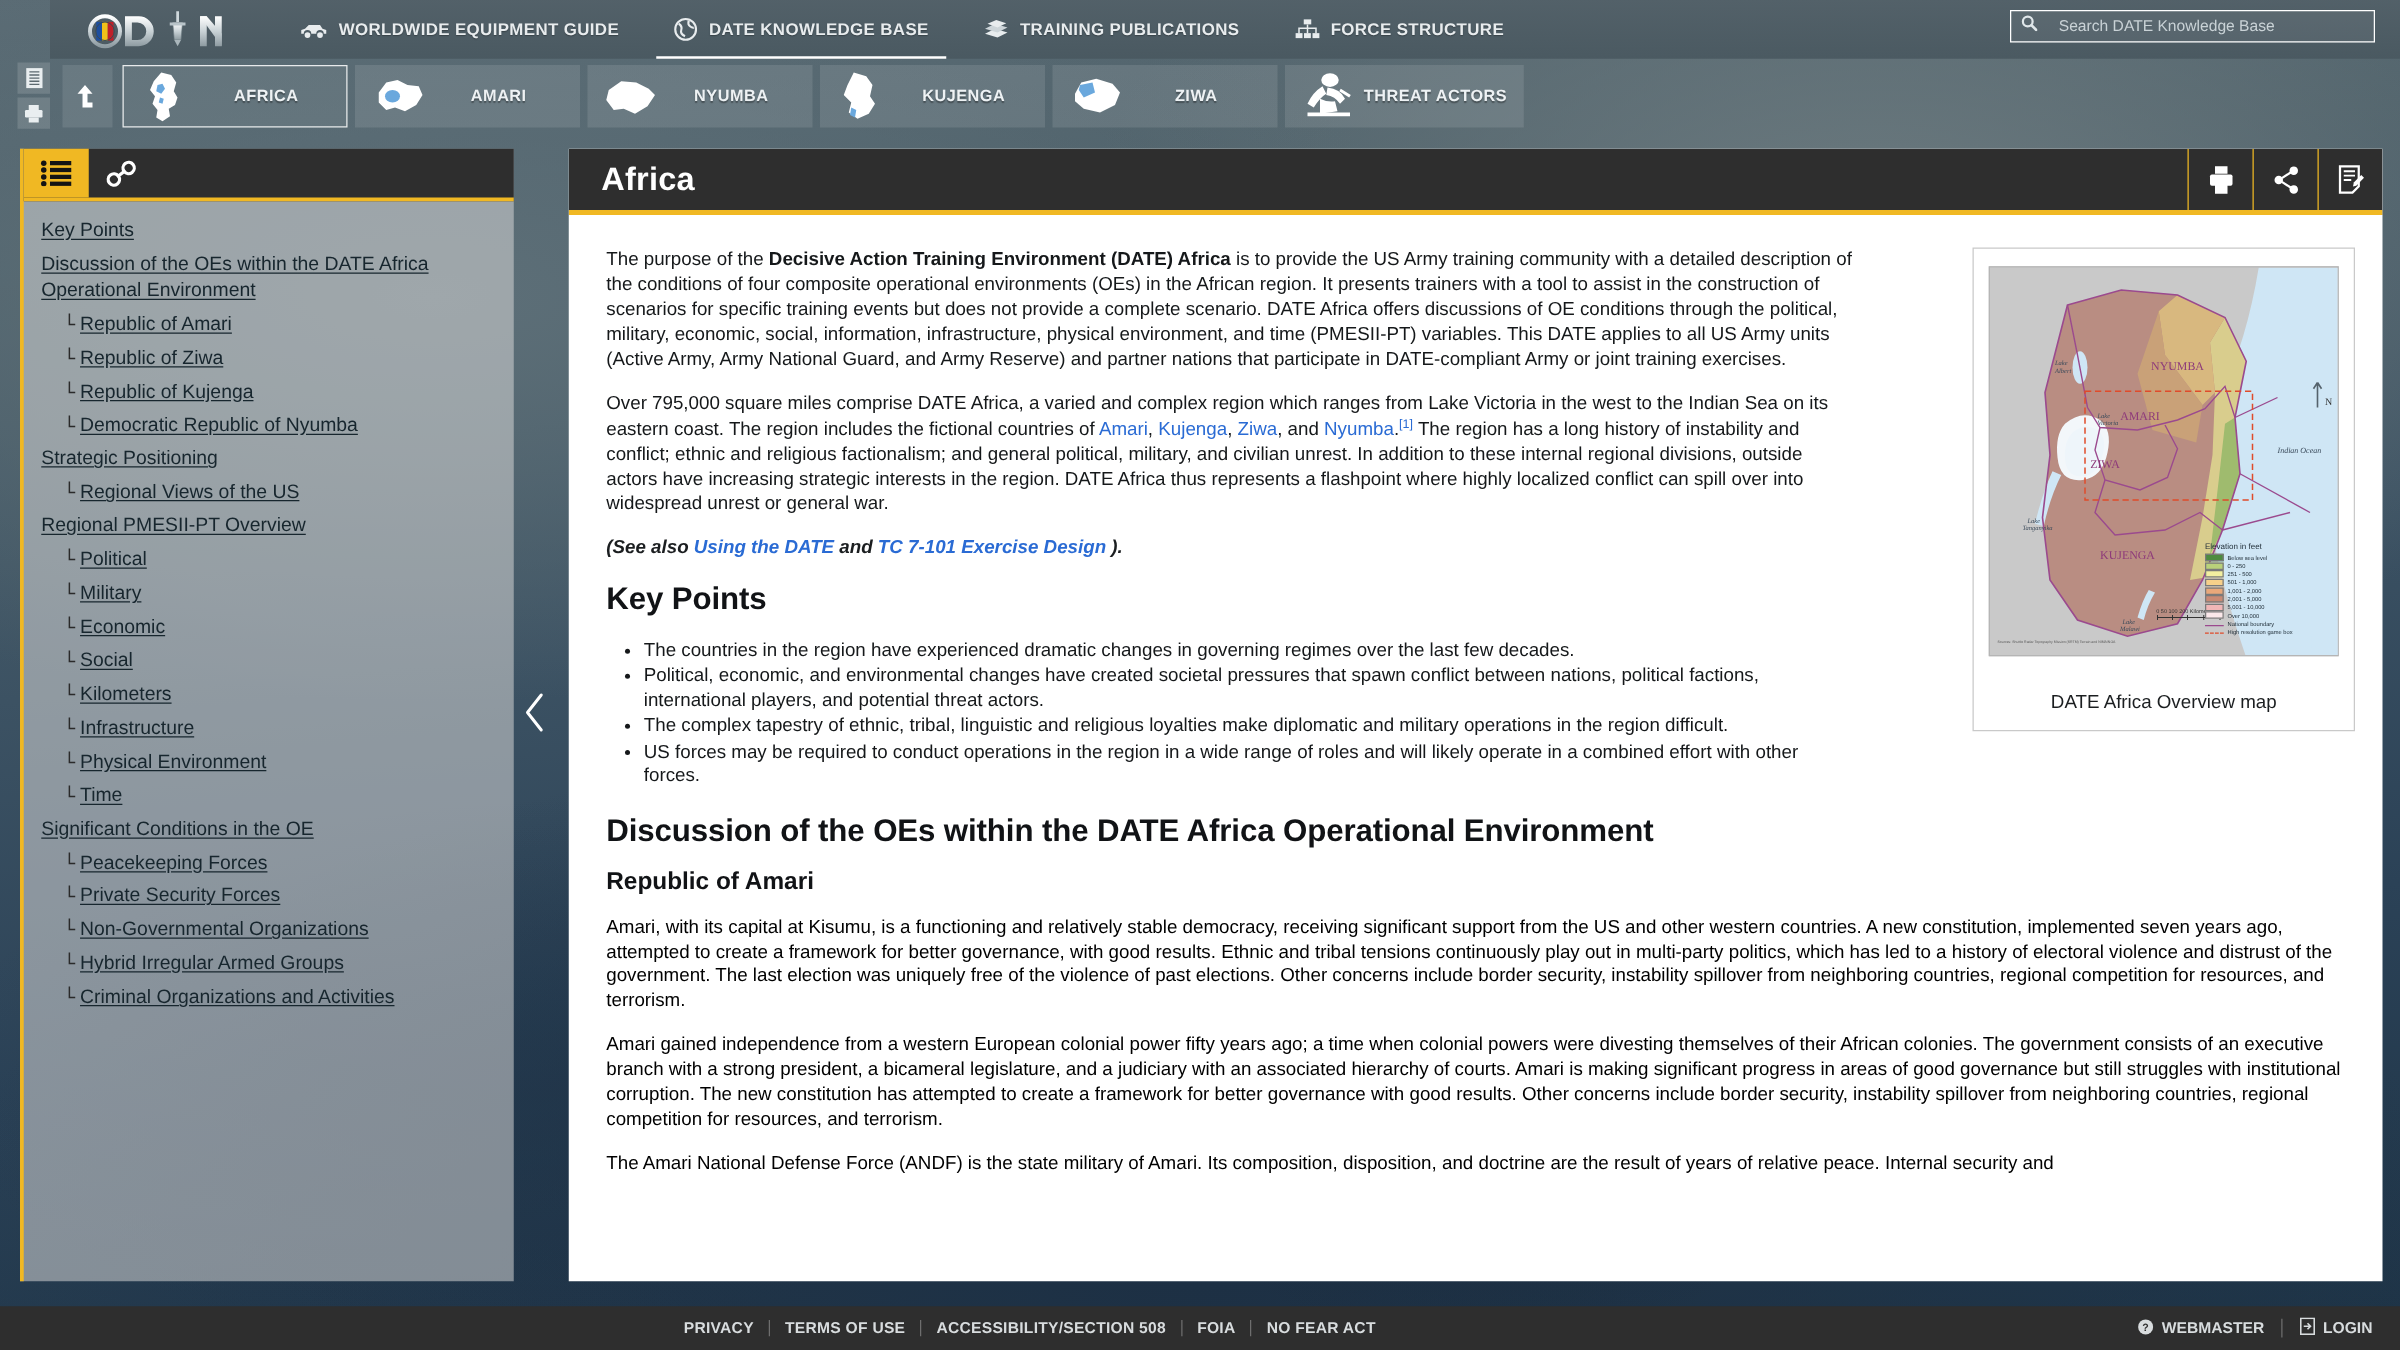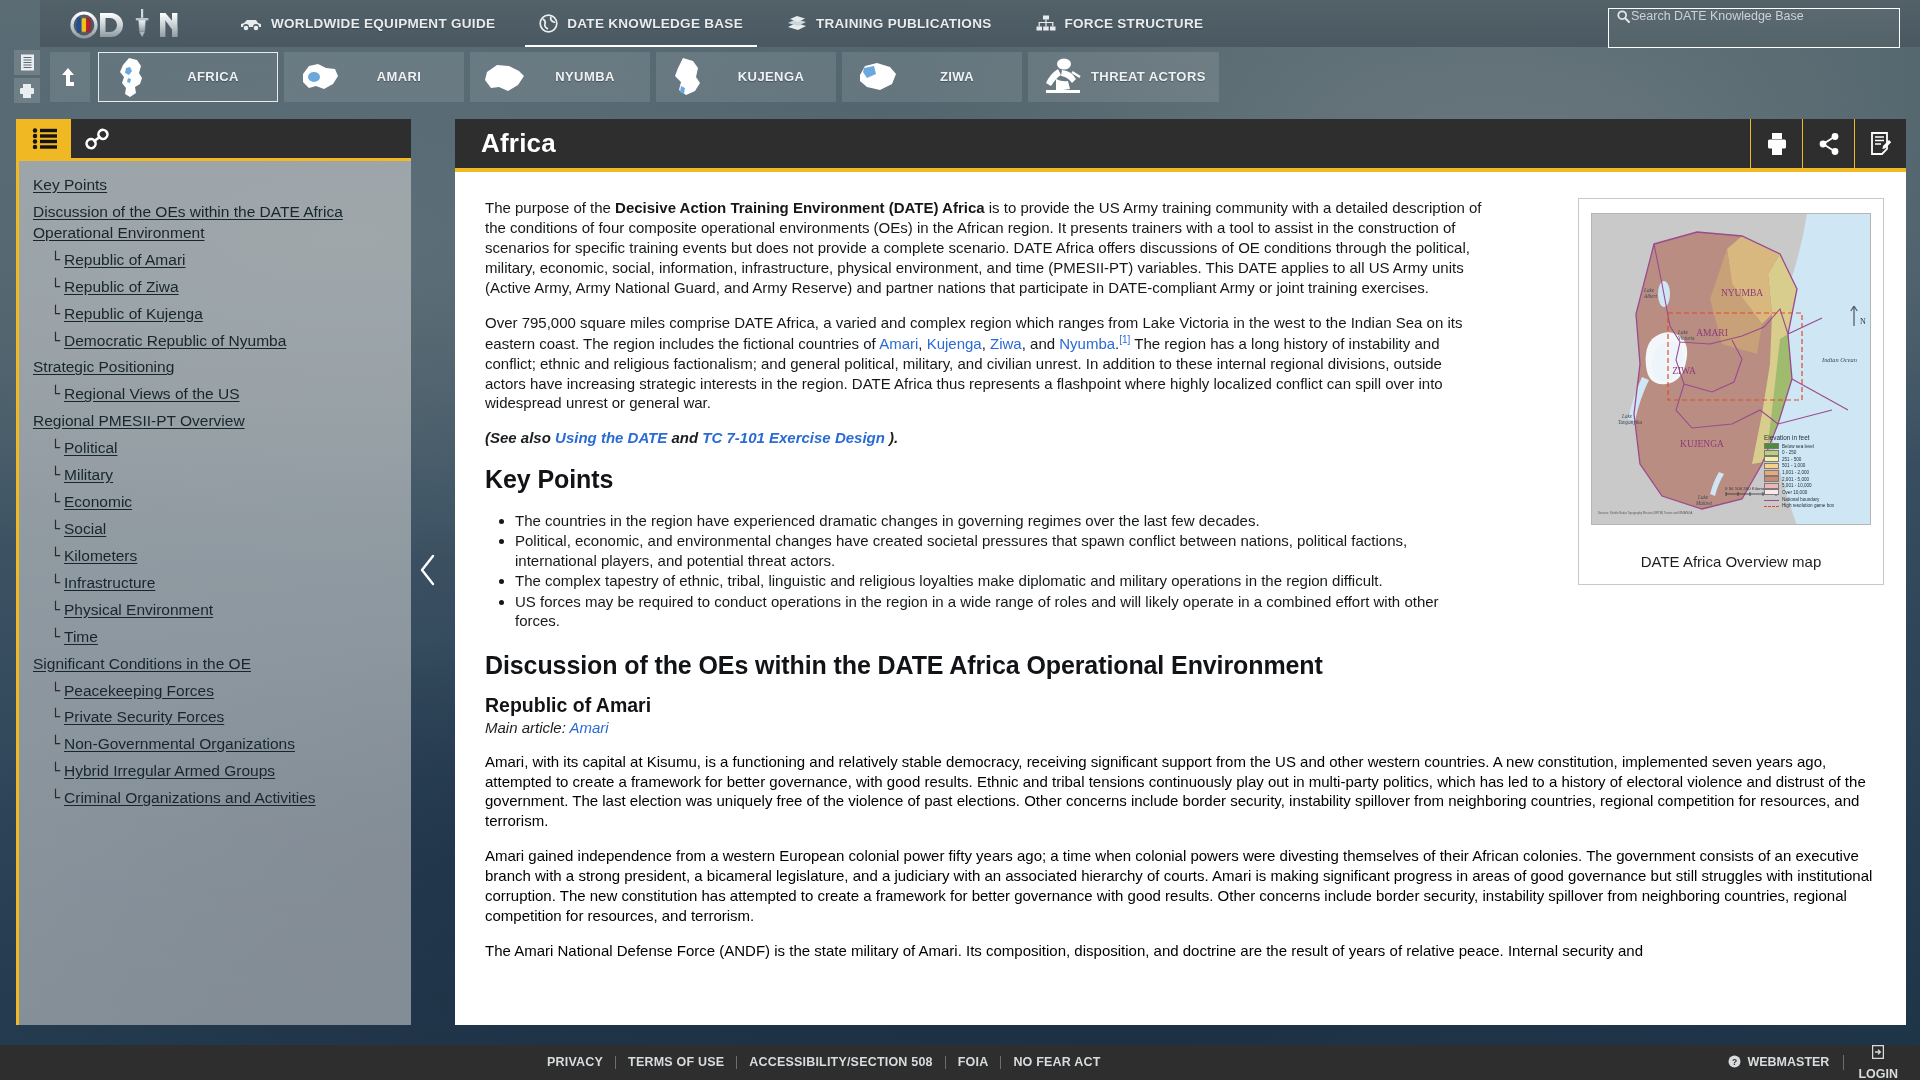--- a/index.html
+++ b/index.html
@@ -60,24 +60,24 @@
     white-space: nowrap; text-shadow: 0 1px 1px rgba(0,0,0,0.3);
   }
   .topnav-item .tn-icon { display: flex; align-items: center; }
   .topnav-item.active::after {
     content: ""; position: absolute; left: 8px; right: 8px; bottom: 0;
     height: 2px; background: #ffffff;
   }
 
   .searchbox {
     position: absolute; right: 20px; top: 8px;
-    width: 292px; height: 40px;
+    width: 292px; height: 26px;
     border: 1px solid #ffffff;
     background: rgba(255,255,255,0.06);
-    display: flex; align-items: flex-start; gap: 1px;
+    display: flex; align-items: center; gap: 17px;
     padding: 0 8px;
   }
   .searchbox .sb-ph {
     color: #c9d2d6; font-size: 12.5px;
   }
 
   
   .tabbar {
     position: absolute; top: 47px; left: 0; right: 0; height: 59px;
     display: flex; align-items: center;
@@ -266,21 +266,21 @@
   .footer-left .fl:last-child { border-right: none; }
   .footer-right {
     margin-left: auto; margin-right: 22px;
     display: flex; align-items: center;
   }
   .footer-right .fr {
     color: #d8dcde; font-size: 12.5px; font-weight: bold;
     padding: 0 14px; cursor: pointer; display: flex; align-items: center; gap: 6px;
     border-right: 1px solid #6e6e6e; line-height: 1;
   }
-  .footer-right .fr:last-child { border-right: none; padding-right: 0; flex-direction: column; }
+  .footer-right .fr:last-child { border-right: none; padding-right: 0; }
   .legend {
     position: absolute; right: 2px; bottom: 14px;
     width: 104px; background: rgba(255,255,255,0.0);
     font-size: 4.6px; color: #22303a;
     font-family: "Liberation Sans", sans-serif;
   }
   .legend .lg-title { font-size: 6.4px; color: #22303a; margin-bottom: 2px; }
   .legend .lg-row { display: flex; align-items: center; gap: 3px; margin-bottom: 0.6px; }
   .legend .sw { width: 15px; height: 6px; border: 0.4px solid #7a7a7a; flex-shrink: 0; }
 </style>
@@ -626,21 +626,20 @@
         <li>The countries in the region have experienced dramatic changes in governing regimes over the last few decades.</li>
         <li>Political, economic, and environmental changes have created societal pressures that spawn conflict between nations, political factions, international players, and potential threat actors.</li>
         <li>The complex tapestry of ethnic, tribal, linguistic and religious loyalties make diplomatic and military operations in the region difficult.</li>
         <li>US forces may be required to conduct operations in the region in a wide range of roles and will likely operate in a combined effort with other forces.</li>
       </ul>
     </div>
 
     <div style="width:1400px">
       <h2 class="sec" style="margin-top:6px">Discussion of the OEs within the DATE Africa Operational Environment</h2>
       <h3 class="sub">Republic of Amari</h3>
-      <div class="mainarticle"><span>Main article: </span><a style="color:#2a6bd4;">Amari</a></div>
       <p class="wide" style="font-size:15px;line-height:1.33;margin-bottom:15px;">Amari, with its capital at Kisumu, is a functioning and relatively stable democracy, receiving significant support from the US and other western countries. A new constitution, implemented seven years ago, attempted to create a framework for better governance, with good results. Ethnic and tribal tensions continuously play out in multi-party politics, which has led to a history of electoral violence and distrust of the government. The last election was uniquely free of the violence of past elections. Other concerns include border security, instability spillover from neighboring countries, regional competition for resources, and terrorism.</p>
       <p class="wide" style="font-size:15px;line-height:1.33;margin-bottom:15px;">Amari gained independence from a western European colonial power fifty years ago; a time when colonial powers were divesting themselves of their African colonies. The government consists of an executive branch with a strong president, a bicameral legislature, and a judiciary with an associated hierarchy of courts. Amari is making significant progress in areas of good governance but still struggles with institutional corruption. The new constitution has attempted to create a framework for better governance with good results. Other concerns include border security, instability spillover from neighboring countries, regional competition for resources, and terrorism.</p>
       <p class="wide" style="font-size:15px;line-height:1.33;">The Amari National Defense Force (ANDF) is the state military of Amari. Its composition, disposition, and doctrine are the result of years of relative peace. Internal security and</p>
     </div>
 
     <div class="figure">
       <div class="mapwrap">
         <svg width="280" height="312" viewBox="0 0 280 312">
           <rect width="280" height="312" fill="#c9c9c9"></rect>
 

